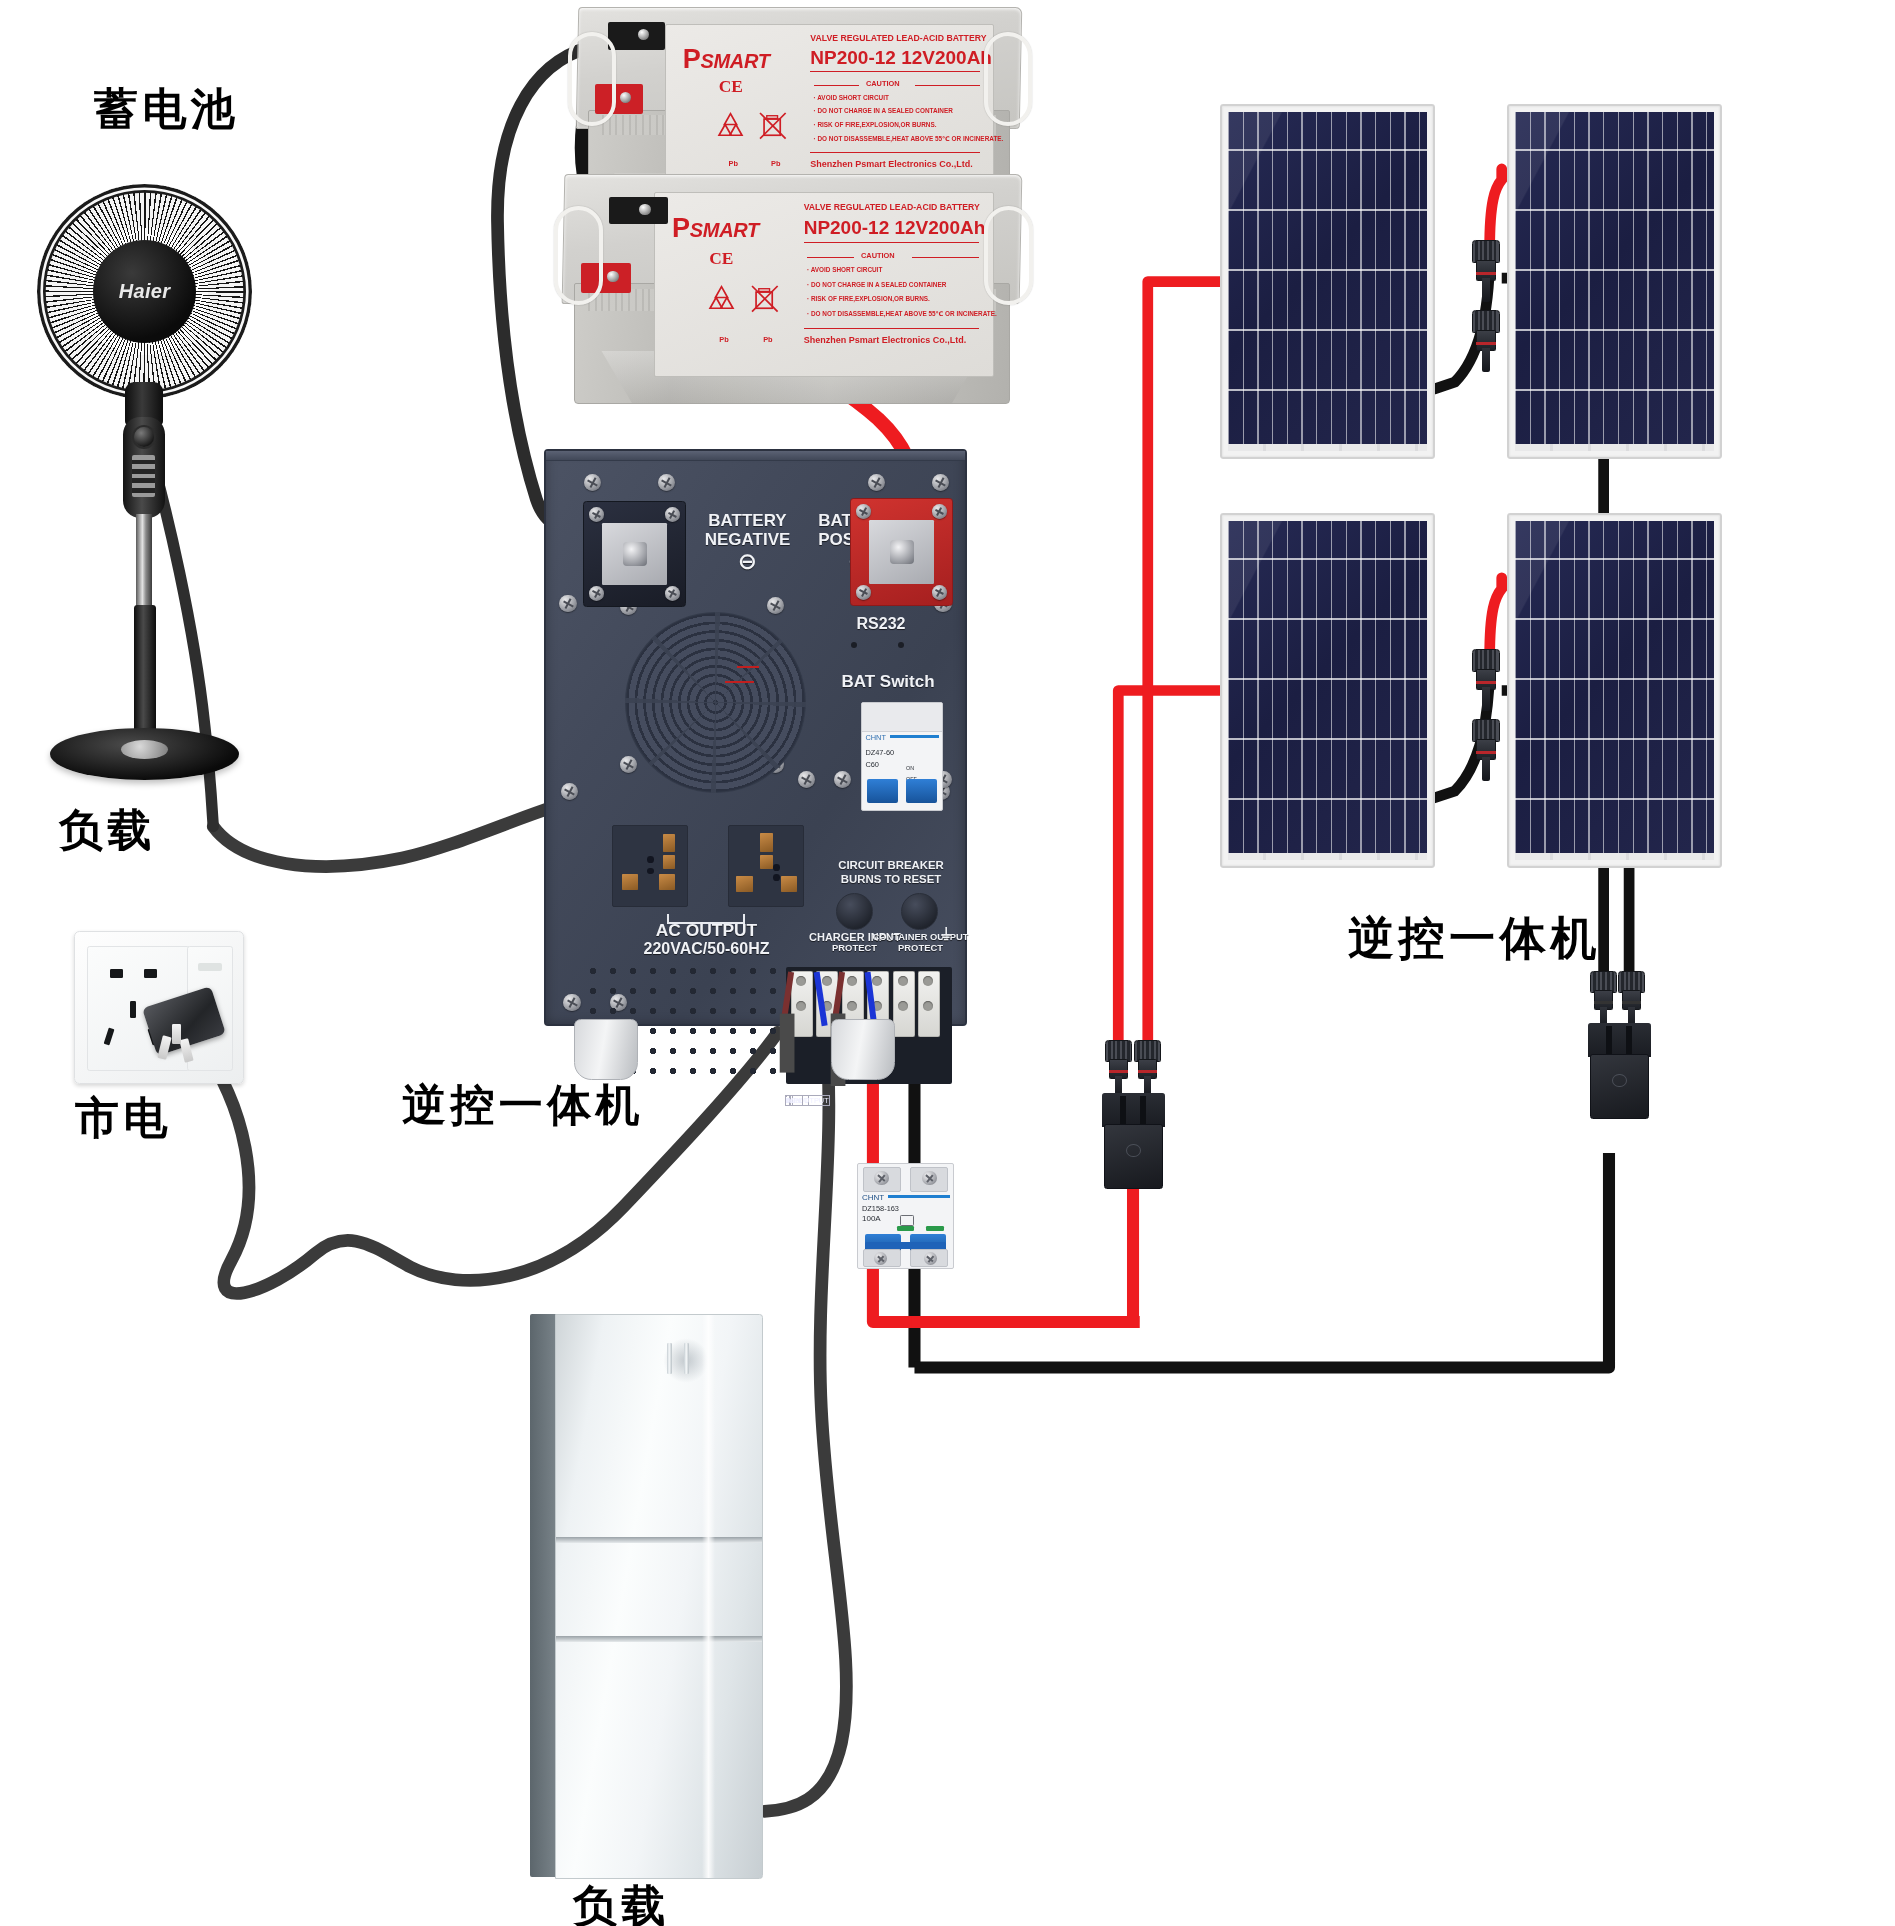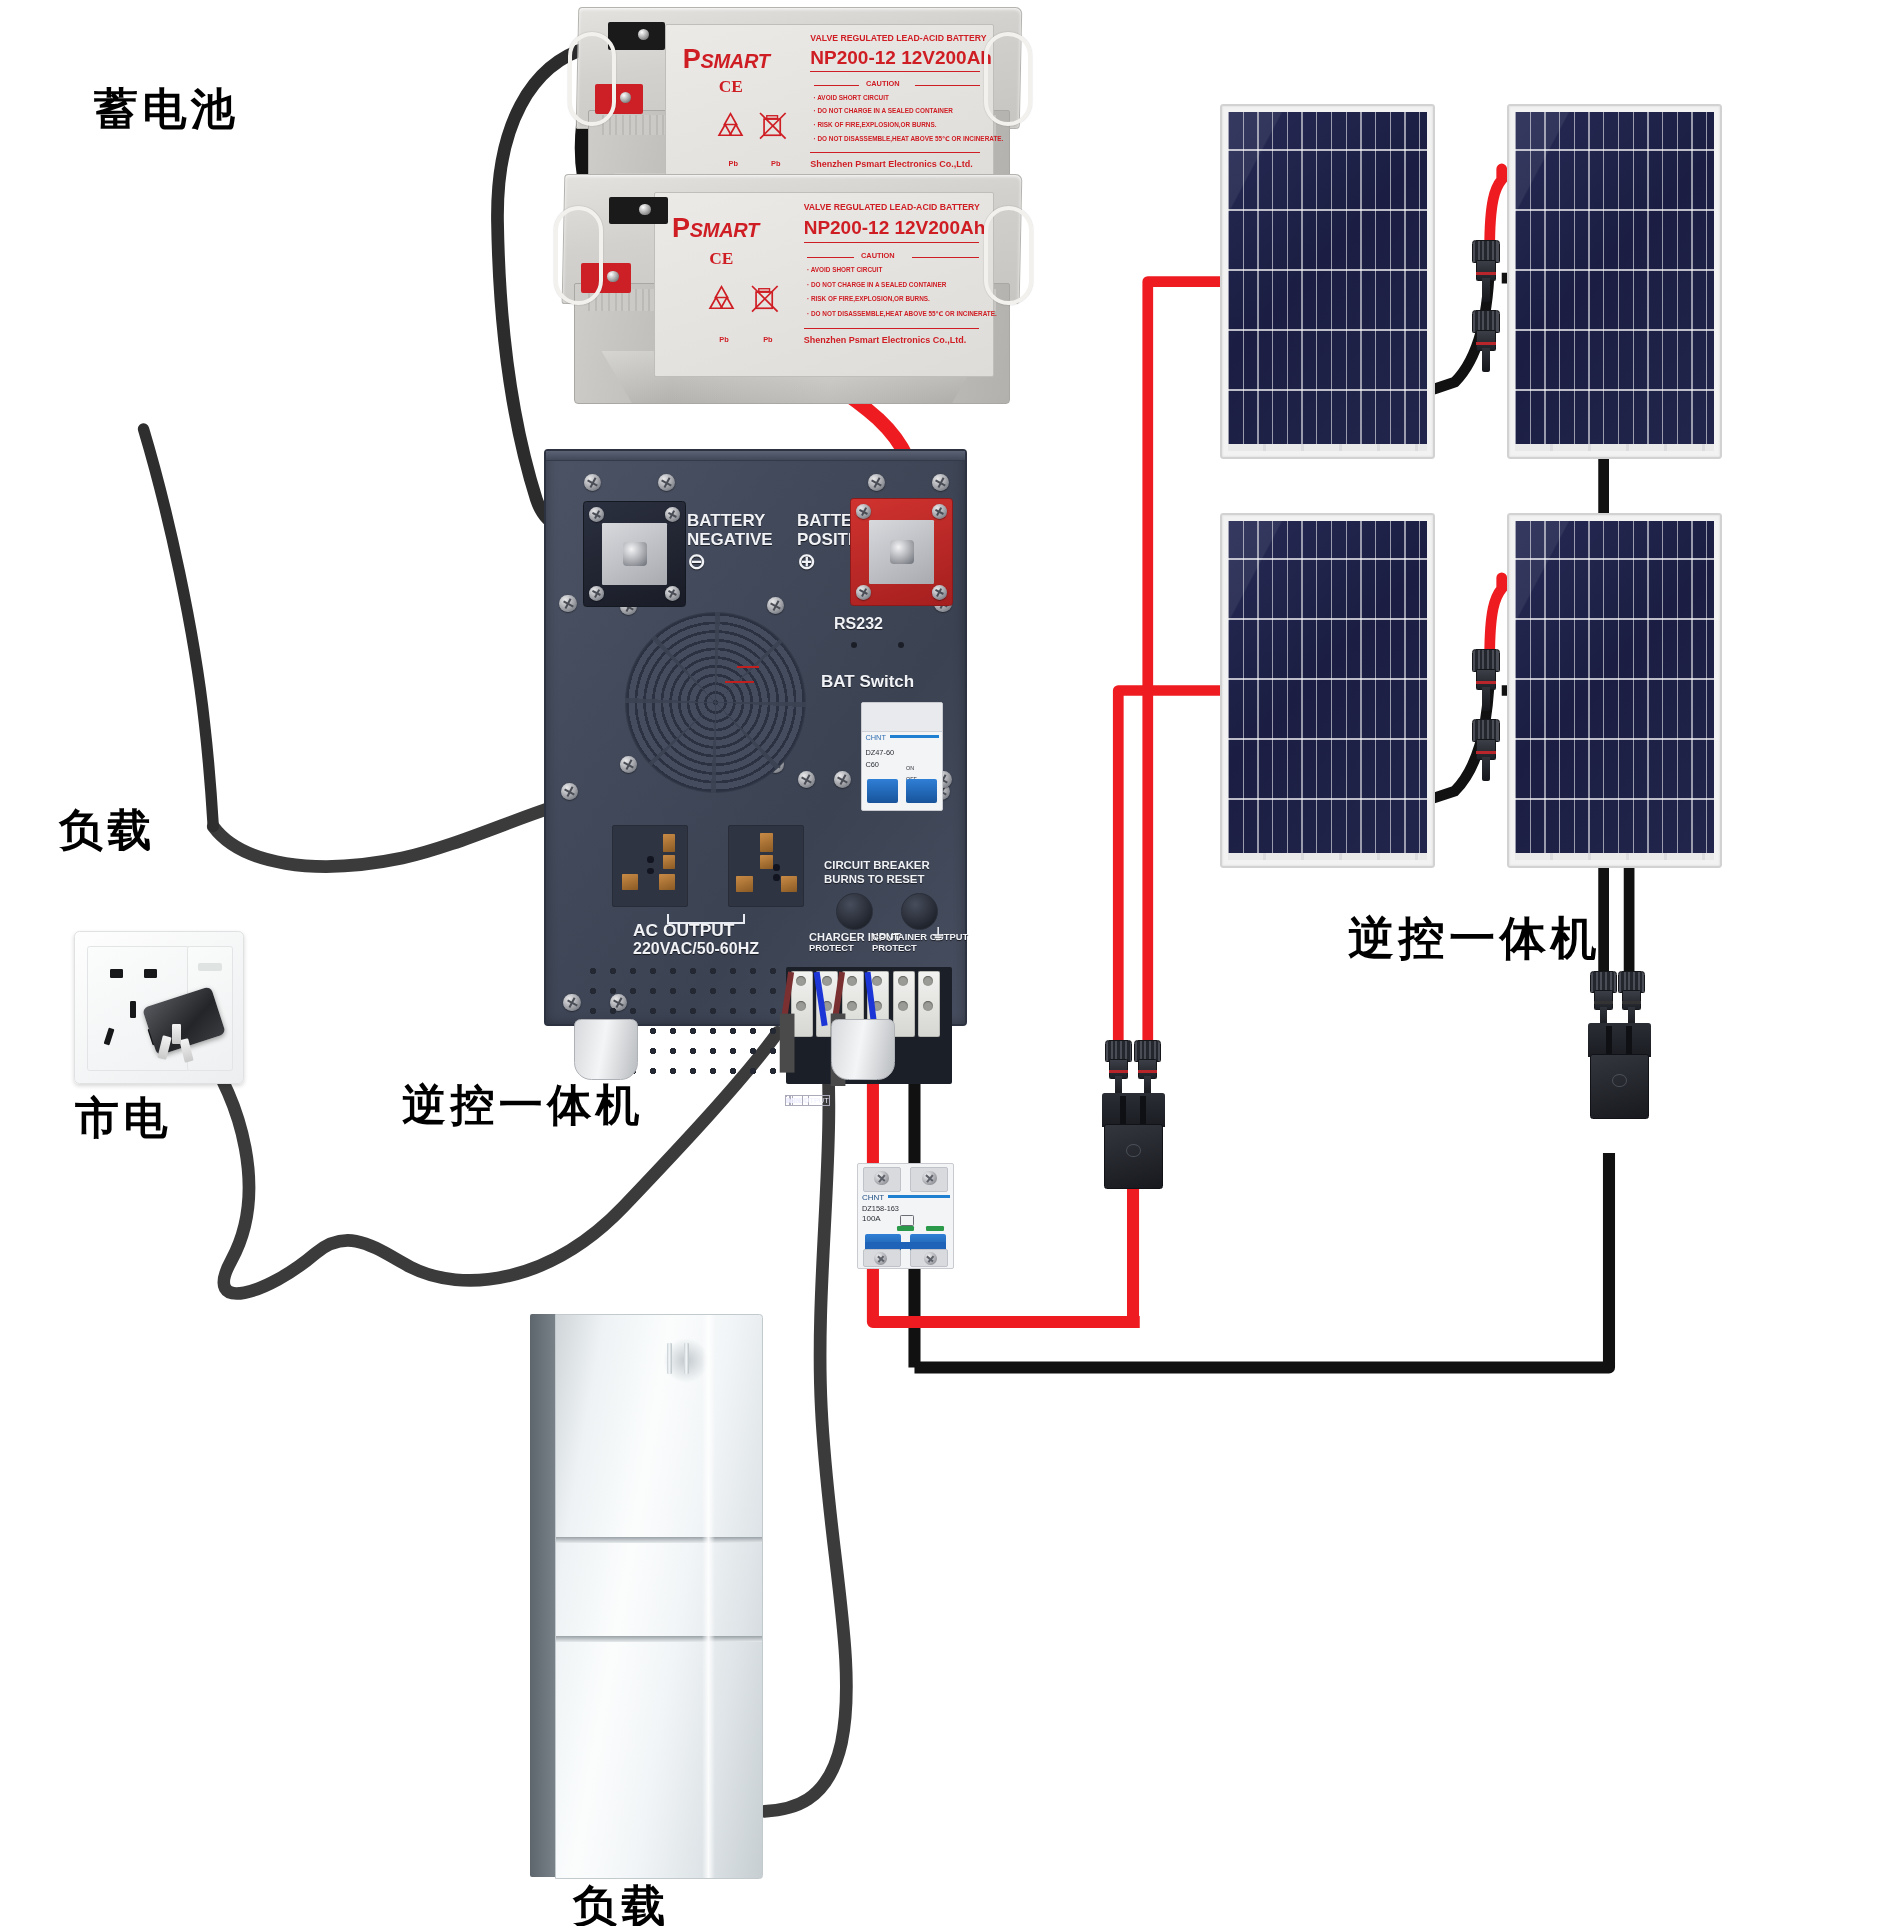--- a/index.html
+++ b/index.html
@@ -70,21 +70,21 @@
   .cellspec{position:absolute;inset:0;
     background:linear-gradient(118deg,rgba(255,255,255,.07) 0 14%,transparent 14.5% 100%);}
   .panel-botbar{position:absolute;left:0;right:0;bottom:0;height:6.7px;
     background:repeating-linear-gradient(90deg,#e9e9ea 0 35px,#dcdcde 35px 38px);}
 
   
   .inv-body{position:absolute;background:linear-gradient(125deg,#4c5364 0%,#434a5b 30%,#3b4252 65%,#474e5f 100%);
     border:2px solid #2c3240;border-radius:4px;box-shadow:0 0 12px rgba(0,0,0,.30) inset;}
   .inv-edge{position:absolute;left:0;top:0;width:100%;height:8.7px;
     background:linear-gradient(180deg,#5b6274,#414858);border-bottom:1.3px solid #333a49;}
-  .inv-txt{position:absolute;color:#f0f2f6;font-weight:700;white-space:nowrap;
+  .inv-txt{position:absolute;color:#f0f2f6;font-weight:700;white-space:nowrap;text-align:center;
     text-shadow:0 0.7px 0.7px rgba(0,0,0,.6);}
   .screw{position:absolute;width:17.4px;height:17.4px;border-radius:50%;
     background:radial-gradient(circle at 34% 28%,#e8e8ea,#9ea0a6 55%,#5d6069);
     box-shadow:0 0.7px 1.3px rgba(0,0,0,.5);}
   .screw::before,.screw::after{content:"";position:absolute;background:#4a4d55;}
   .screw::before{left:50%;top:18%;width:1.7px;height:64%;margin-left:-0.8px;transform:rotate(28deg);}
   .screw::after{top:50%;left:18%;height:1.7px;width:64%;margin-top:-0.8px;transform:rotate(28deg);}
 
   .bat-post{position:absolute;border-radius:3.4px;}
   .post-neg{background:linear-gradient(160deg,#2b3040,#191c26);border:1.3px solid #141820;}
@@ -620,20 +620,35 @@
     <div style="position:absolute;right:9.4px;top:62px;width:17.4px;height:4.7px;background:#2a9a4a;border-radius:1.3px;"></div>
     <div class="mb-lever" style="left:6.7px;top:70px;width:36px;height:20px;"></div>
     <div class="mb-lever" style="right:6.7px;top:70px;width:36px;height:20px;"></div>
     <div style="position:absolute;left:6.7px;top:78px;right:6.7px;height:7.4px;background:#1f63b8;border-radius:2px;"></div>
     <div class="mb-term" style="left:5.4px;bottom:1.3px;width:36px;height:16px;"></div>
     <div class="mb-term" style="right:5.4px;bottom:1.3px;width:36px;height:16px;"></div>
     <div class="mb-screw" style="left:16px;bottom:2.7px;width:13.4px;height:13.4px;"></div>
     <div class="mb-screw" style="right:16px;bottom:2.7px;width:13.4px;height:13.4px;"></div>
   </div>
 
+  <div class="fanapp" style="left:37px;top:184px;width:215px;height:603px;">
+    <div class="fan-head" style="left:0;top:0;width:215px;height:215px;">
+      <div class="fan-hub">
+        <span class="fan-logo">Haier</span>
+      </div>
+    </div>
+    <div class="fan-neck" style="left:88px;top:198px;width:38px;height:43px;"></div>
+    <div class="fan-ctrl" style="left:86px;top:233px;width:42px;height:101px;"></div>
+    <div class="fan-knob" style="left:97px;top:243px;width:20px;height:20px;"></div>
+    <div class="fan-btns" style="left:95px;top:271px;width:23px;height:42px;"></div>
+    <div class="fan-pole" style="left:99px;top:330px;width:16px;height:101px;"></div>
+    <div class="fan-pole2" style="left:97px;top:421px;width:21.5px;height:144px;"></div>
+    <div class="fan-base" style="left:13.4px;top:544px;width:189px;height:52px;"></div>
+    <div class="fan-basehub" style="left:84px;top:556px;width:47px;height:19px;"></div>
+  </div>
 
   <div class="abs cn-label" style="left:59px;top:801px;font-size:44px;">负载</div>
 
   <div class="socket" style="left:74px;top:931px;width:168px;height:151px;">
     <div class="sock-face">
       <div class="sock-hole" style="left:22%;top:18%;width:12.7px;height:8.7px;"></div>
       <div class="sock-hole" style="left:56%;top:18%;width:12.7px;height:8.7px;"></div>
       <div class="sock-hole" style="left:42%;top:44%;width:6px;height:17.4px;"></div>
       <div class="sock-hole" style="left:18%;top:66%;width:6px;height:17.4px;transform:rotate(18deg);"></div>
       <div class="sock-hole" style="left:62%;top:66%;width:6px;height:17.4px;transform:rotate(-18deg);"></div>

